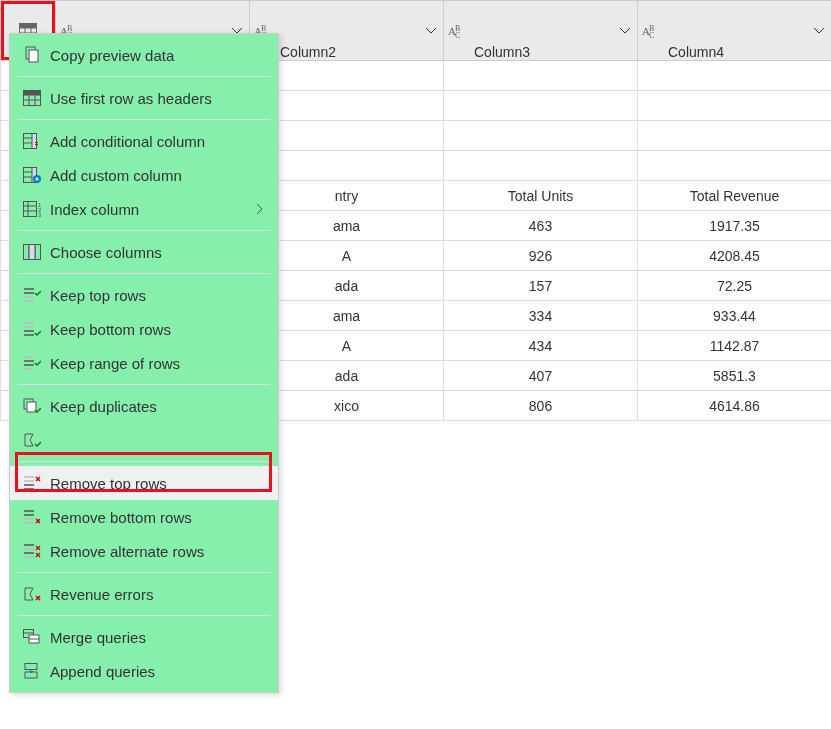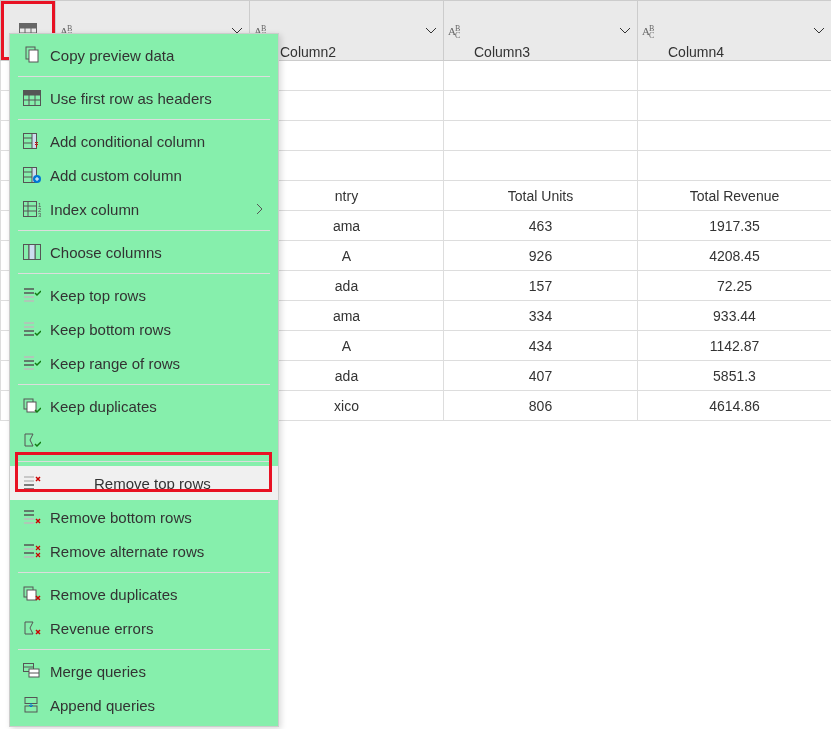--- a/index.html
+++ b/index.html
@@ -50,21 +50,21 @@
       z-index: 100;
     }
     .menu-item {
       display: flex;
       align-items: center;
       height: 34px;
       padding: 0 10px;
       cursor: pointer;
       position: relative;
     }
-    .menu-item.hovered { background: #f0f0f0; gap: 44px; }
+    .menu-item.hovered { background: #f0f0f0; }
     .menu-icon { width: 24px; display: flex; align-items: center; justify-content: center; }
     .menu-label { flex: 1; padding-left: 6px; font-size: 15px; }
     .submenu-arrow { width: 16px; display: flex; align-items: center; justify-content: center; }
     .menu-sep { height: 1px; background: #ddd; margin: 4px 8px; }
     
     .highlight-box {
       position: absolute;
       border: 3px solid #e81123;
       pointer-events: none;
       z-index: 101;
@@ -461,32 +461,20 @@
             <path d="M13 3 l4 4 M17 3 l-4 4" stroke="#c00" stroke-width="1.2"></path>
             <path d="M13 10 l4 4 M17 10 l-4 4" stroke="#c00" stroke-width="1.2"></path>
           </svg>
       </span>
       <span class="menu-label">Remove alternate rows</span>
     </div>
     <div class="menu-sep"></div>
     <div class="menu-item">
       <span class="menu-icon">
         <svg width="18" height="16" viewBox="0 0 18 16">
-            <g stroke="#555" fill="none">
-              <rect x="1" y="1" width="9" height="10"></rect>
-              <rect x="4" y="4" width="9" height="10" fill="#fff"></rect>
-            </g>
-            <path d="M13 10 l4 4 M17 10 l-4 4" stroke="#c00" stroke-width="1.5"></path>
-          </svg>
-      </span>
-      <span class="menu-label">Remove duplicates</span>
-    </div>
-    <div class="menu-item">
-      <span class="menu-icon">
-        <svg width="18" height="16" viewBox="0 0 18 16">
             <path d="M2 14 v-12 h8 l-3 6 l3 6 z" stroke="#555" fill="none"></path>
             <path d="M13 10 l4 4 M17 10 l-4 4" stroke="#c00" stroke-width="1.5"></path>
           </svg>
       </span>
       <span class="menu-label">Revenue errors</span>
     </div>
     <div class="menu-sep"></div>
     <div class="menu-item">
       <span class="menu-icon">
         <svg width="18" height="16" viewBox="0 0 18 16">

